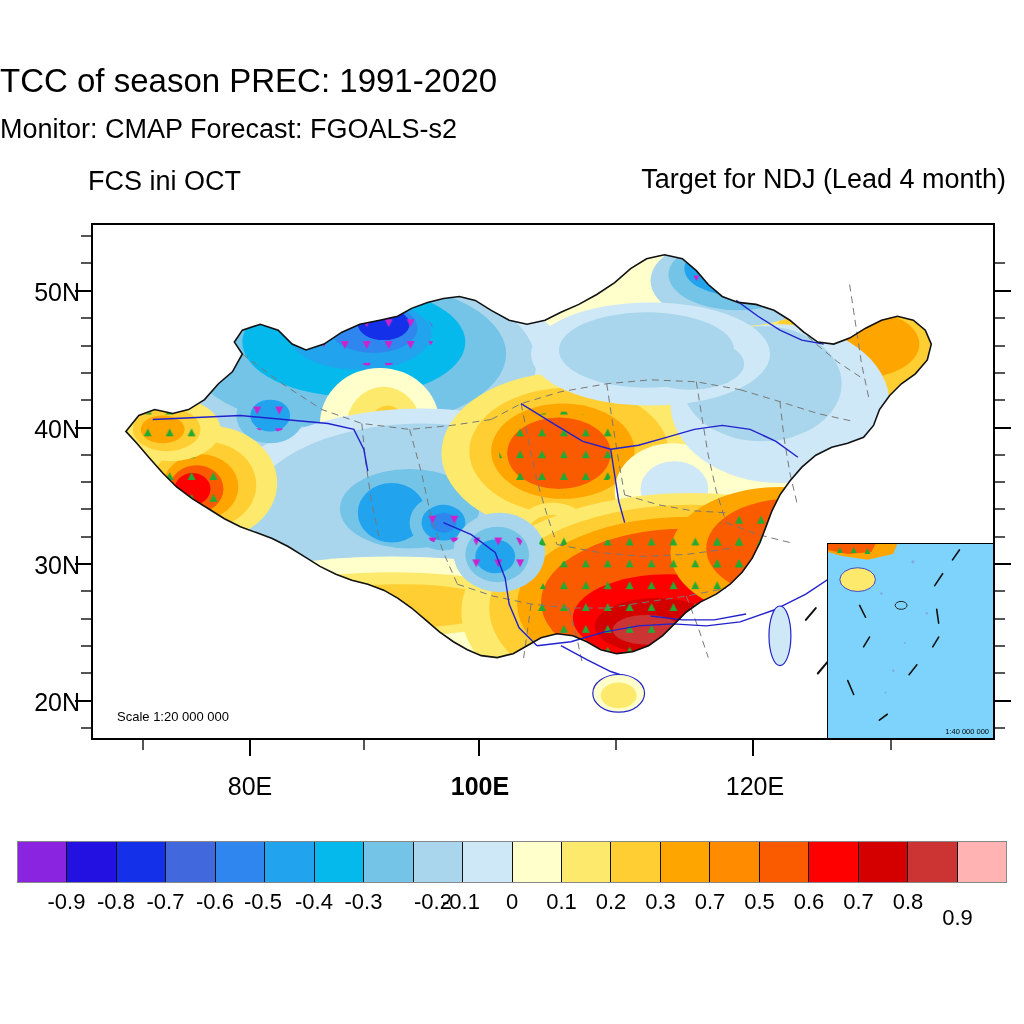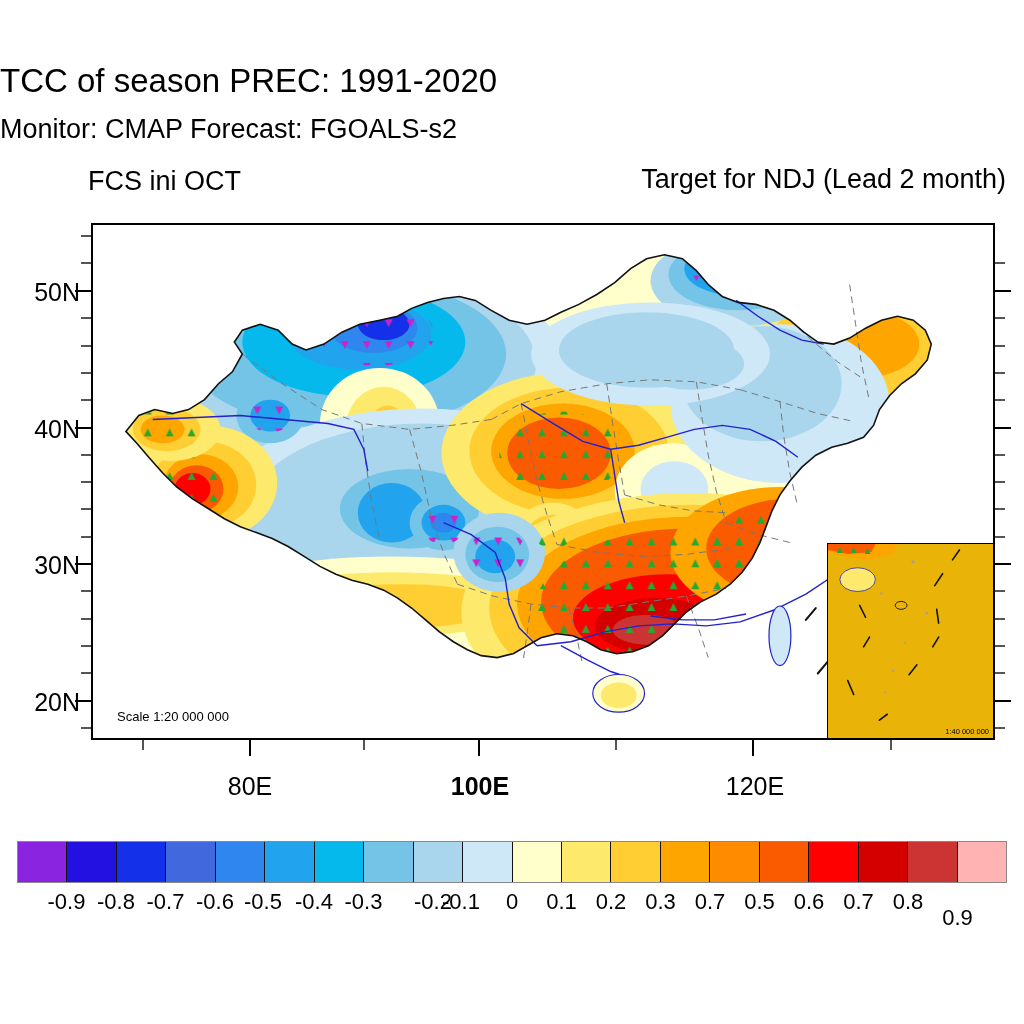--- a/index.html
+++ b/index.html
@@ -15,38 +15,38 @@
              border:2px solid #000;box-sizing:border-box;background:#fff;overflow:hidden;}
   #map-svg{position:absolute;left:0;top:0;width:100%;height:100%;}
 
   .ytick-lbl{position:absolute;right:944px;font-size:25px;text-align:right;white-space:nowrap;}
   .xtick-lbl{position:absolute;top:772px;font-size:25px;text-align:center;white-space:nowrap;}
   .tick{position:absolute;background:#000;}
   .tick.minor{background:#555;}
 
   #scale-note{position:absolute;left:99px;top:707px;font-size:13px;}
   #inset-frame{position:absolute;left:827px;top:543px;width:167px;height:196px;
-               border:1.5px solid #000;box-sizing:border-box;background:#eab308;overflow:hidden;}
+               border:1.5px solid #000;box-sizing:border-box;background:#7dd3fc;overflow:hidden;}
   #inset-scale{position:absolute;right:4px;bottom:2px;font-size:7.5px;}
 
   #cbar{position:absolute;left:17px;top:841px;width:990px;height:42px;
         border:1px solid #888;box-sizing:border-box;display:flex;}
   #cbar div{flex:1 1 0;height:100%;border-right:1px solid #111;box-sizing:border-box;}
   #cbar div:last-child{border-right:none;}
   #cbar-labels{position:absolute;left:17px;top:889px;width:990px;height:28px;}
   #cbar-labels span{position:absolute;font-size:22px;text-align:center;
                     transform:translateX(-50%);white-space:nowrap;}
 </style>
 </head>
 <body>
 
 <div class="ttl" id="title-main">TCC of season PREC: 1991-2020</div>
 <div class="ttl" id="title-sub">Monitor: CMAP   Forecast: FGOALS-s2</div>
 <div class="ttl" id="fcs-ini">FCS ini OCT</div>
-<div class="ttl" id="target-lbl">Target for NDJ (Lead 2 month)</div>
+<div class="ttl" id="target-lbl">Target for NDJ (Lead 4 month)</div>
 
 <div class="ytick-lbl" style="top:278px;">50N</div>
 <div class="ytick-lbl" style="top:415px;">40N</div>
 <div class="ytick-lbl" style="top:551px;">30N</div>
 <div class="ytick-lbl" style="top:688px;">20N</div>
 
 <div class="xtick-lbl" style="left:210px;width:80px;">80E</div>
 <div class="xtick-lbl" style="left:435px;width:90px;font-weight:bold;">100E</div>
 <div class="xtick-lbl" style="left:710px;width:90px;">120E</div>
 

